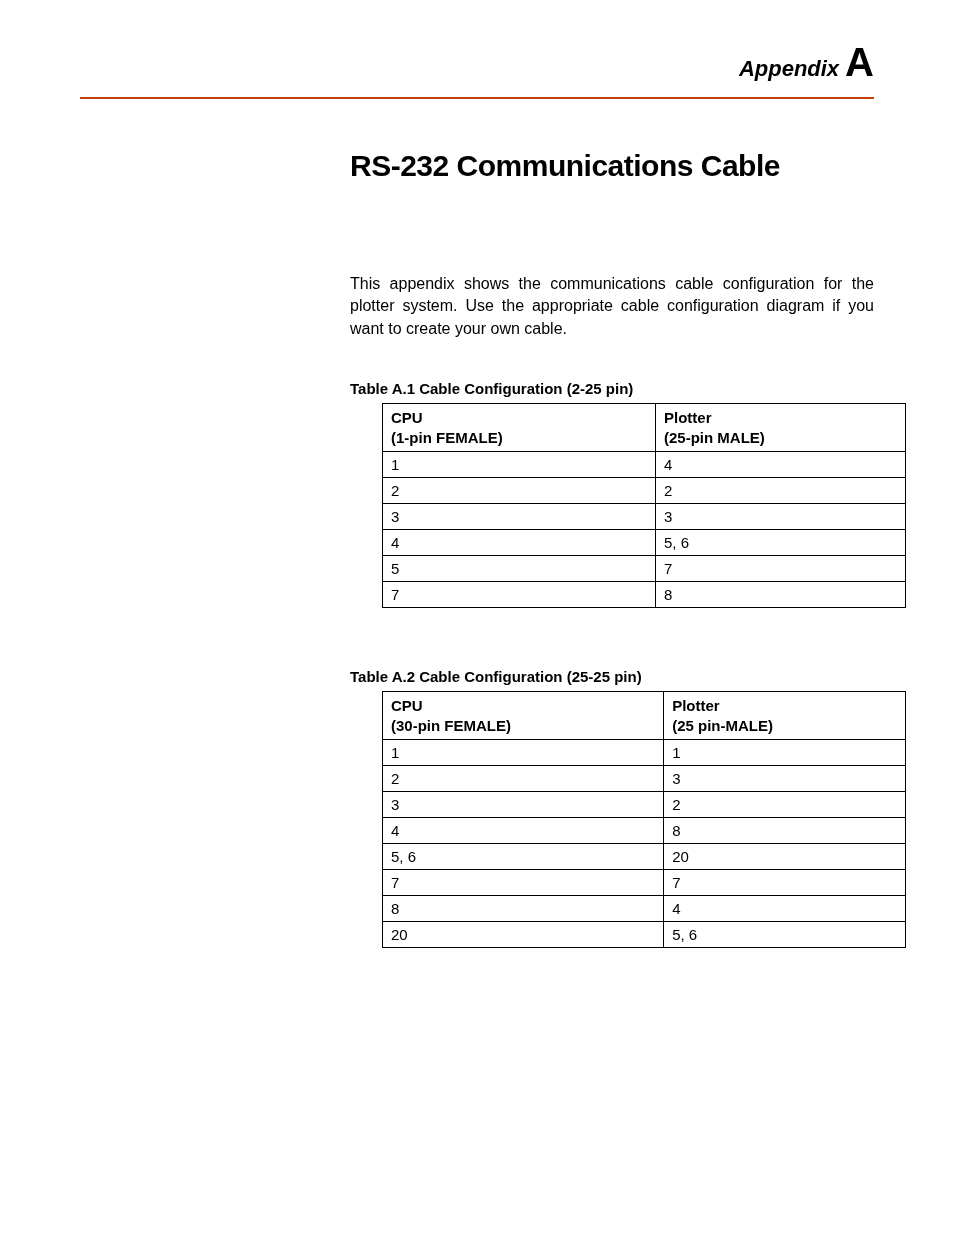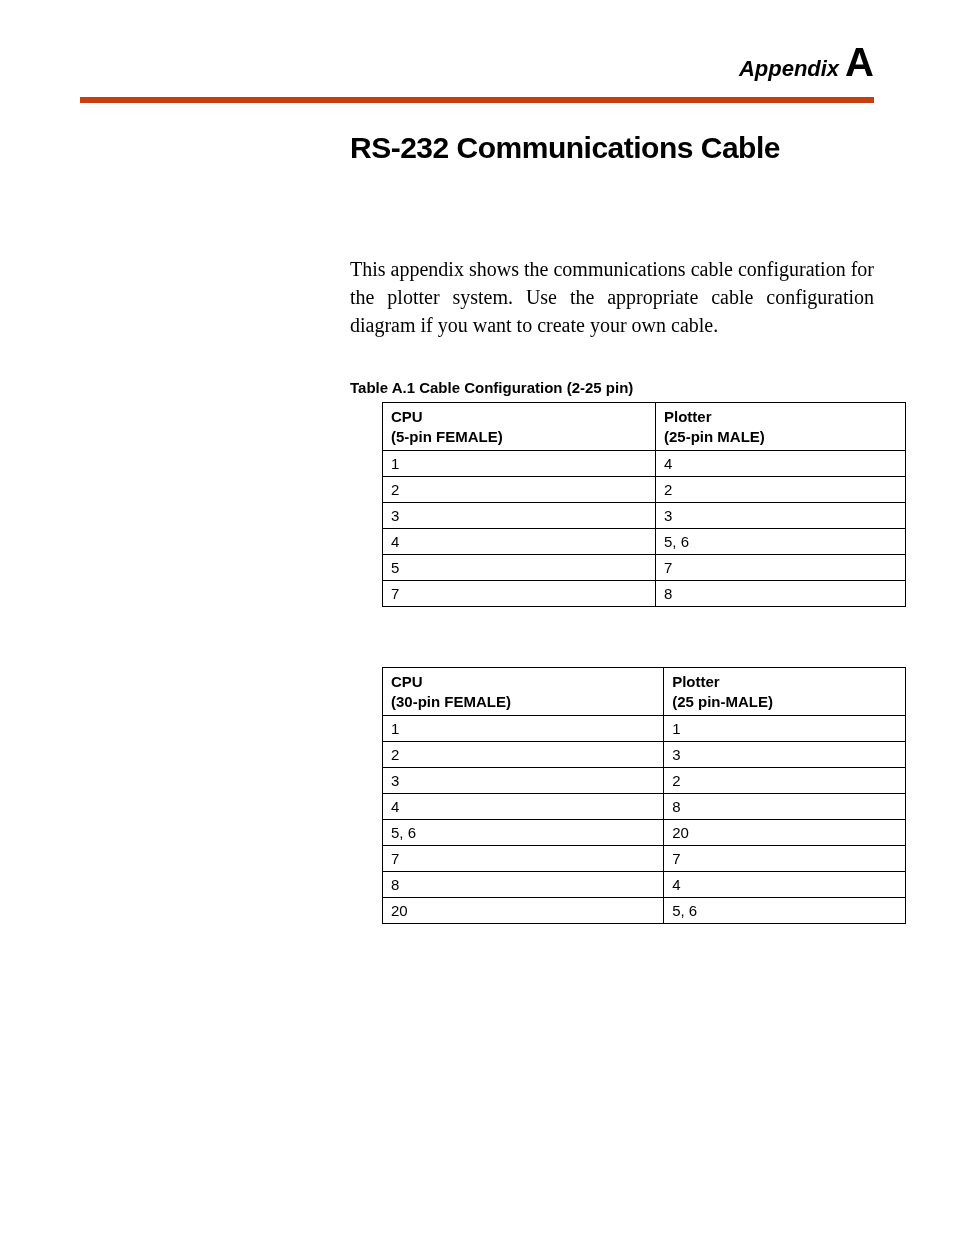--- a/index.html
+++ b/index.html
@@ -10,22 +10,22 @@
     body {
       font-family: Georgia, 'Times New Roman', serif;
       background: #ffffff;
       width: 954px;
       height: 1235px;
       padding: 40px 80px 40px 80px;
     }
     .header {
       text-align: right;
       padding-bottom: 12px;
-      border-bottom: 6px solid #c2410c;
-      margin-bottom: 28px;
+      border-bottom: 2px solid #c2410c;
+      margin-bottom: 50px;
     }
     .header-text {
       font-family: 'Arial Narrow', Arial, sans-serif;
       font-style: italic;
       font-weight: bold;
       font-size: 22px;
     }
     .header-letter {
       font-family: 'Arial Narrow', Arial, sans-serif;
       font-style: normal;
@@ -37,22 +37,22 @@
       margin-left: 270px;
     }
     .title {
       font-family: 'Arial Narrow', Arial, sans-serif;
       font-weight: bold;
       font-size: 30px;
       margin-bottom: 90px;
       letter-spacing: -0.5px;
     }
     .intro {
-      font-family: Liberation Serif, serif;
-      font-size: 20px;
+      font-family: Liberation Sans, sans-serif;
+      font-size: 16px;
       line-height: 1.4;
       margin-bottom: 40px;
       text-align: justify;
     }
     .table-caption {
       font-family: 'Arial Narrow', Arial, sans-serif;
       font-weight: bold;
       font-size: 15px;
       margin-bottom: 6px;
     }
@@ -95,21 +95,21 @@
   <h1 class="title">RS-232 Communications Cable</h1>
 
   <p class="intro">This appendix shows the communications cable configuration for the plotter system. Use the appropriate cable configuration diagram if you want to create your own cable.</p>
 
   <div class="table-caption">Table A.1 Cable Configuration (2-25 pin)</div>
   <table>
     <thead>
       <tr>
         <th>
           <span class="th-line1">CPU</span>
-          <span class="th-line2">(5-pin FEMALE)</span>
+          <span class="th-line2">(1-pin FEMALE)</span>
         </th>
         <th>
           <span class="th-line1">Plotter</span>
           <span class="th-line2">(25-pin MALE)</span>
         </th>
       </tr>
     </thead>
     <tbody>
       <tr>
           <td>1</td>
@@ -131,20 +131,21 @@
           <td>5</td>
           <td>7</td>
         </tr>
       <tr>
           <td>7</td>
           <td>8</td>
         </tr>
     </tbody>
   </table>
 
+  <div class="table-caption">Table A.2 Cable Configuration (25-25 pin)</div>
   <table>
     <thead>
       <tr>
         <th>
           <span class="th-line1">CPU</span>
           <span class="th-line2">(30-pin FEMALE)</span>
         </th>
         <th>
           <span class="th-line1">Plotter</span>
           <span class="th-line2">(25 pin-MALE)</span>

